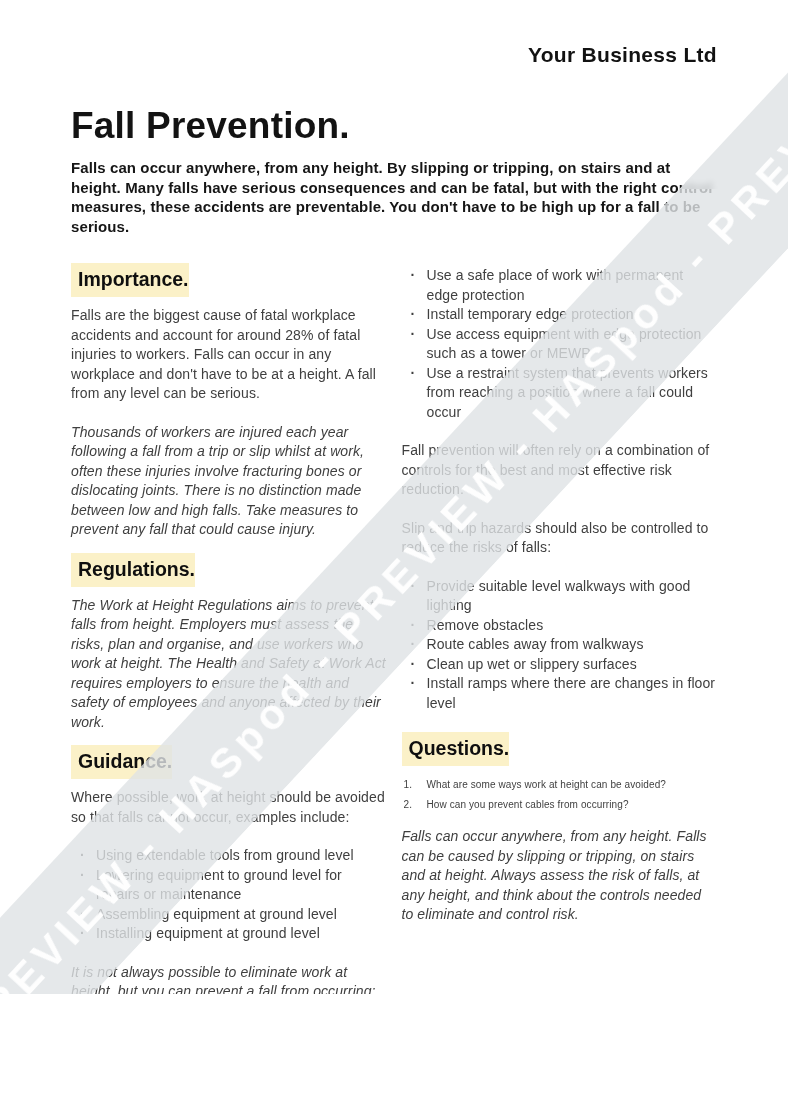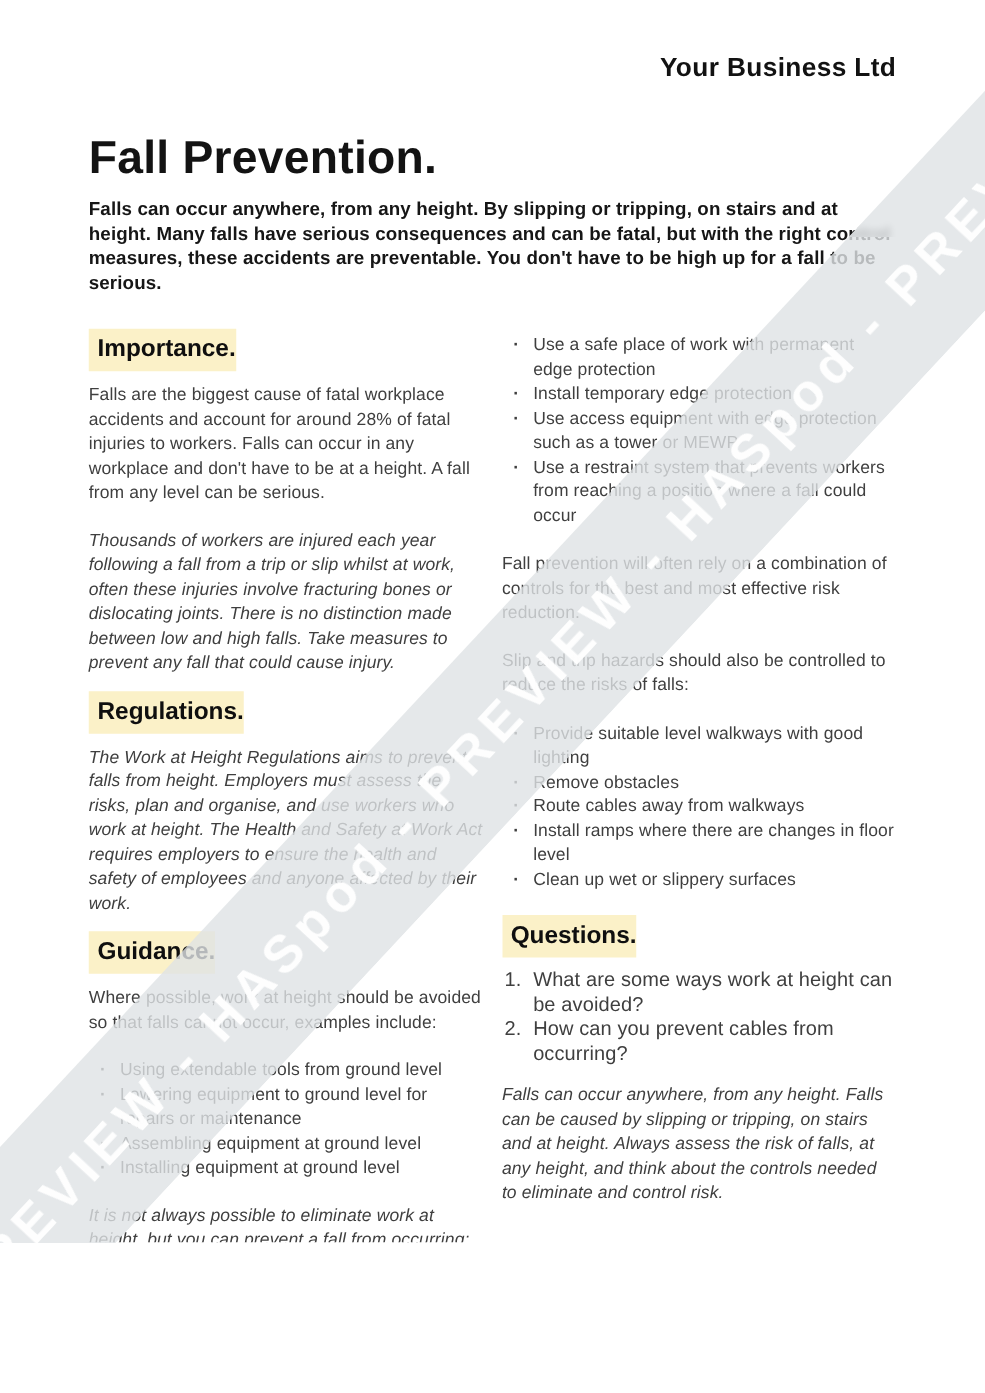--- a/index.html
+++ b/index.html
@@ -49,21 +49,21 @@
   ul.bullets li::before{
     content:"\00B7";
     position:absolute;left:9px;top:0;
     font-weight:700;color:#3f3f3f;
   }
   ol.numbers{counter-reset:qn;}
   ol.numbers li{
     position:relative;
     counter-increment:qn;
     padding-left:25px;
-    font-size:16px;line-height:19.5px;color:#3f3f3f;letter-spacing:.1px;
+    font-size:10px;line-height:19.5px;color:#3f3f3f;letter-spacing:.1px;
   }
   ol.numbers li::before{
     content:counter(qn) ".";
     position:absolute;left:2px;top:0;color:#3f3f3f;
   }
   .footer{
     position:absolute;left:71px;top:1042px;width:646px;
     display:flex;align-items:baseline;
   }
   .footer-left{font-size:13.5px;color:#2c2c2c;letter-spacing:.2px;}
@@ -139,22 +139,22 @@
         </ul>
 
         <p class="body-text">Fall prevention will often rely on a combination of controls for the best and most effective risk reduction.</p>
 
         <p class="body-text">Slip and trip hazards should also be controlled to reduce the risks of falls:</p>
 
         <ul class="bullets">
           <li>Provide suitable level walkways with good lighting</li>
           <li>Remove obstacles</li>
           <li>Route cables away from walkways</li>
+          <li>Clean up wet or slippery surfaces</li>
           <li>Install ramps where there are changes in floor level</li>
-          <li>Clean up wet or slippery surfaces</li>
         </ul>
 
         <div class="section">
           <div class="hl-heading">Questions.</div>
           <ol class="numbers last">
             <li>What are some ways work at height can be avoided?</li>
             <li>How can you prevent cables from occurring?</li>
           </ol>
         </div>
 

